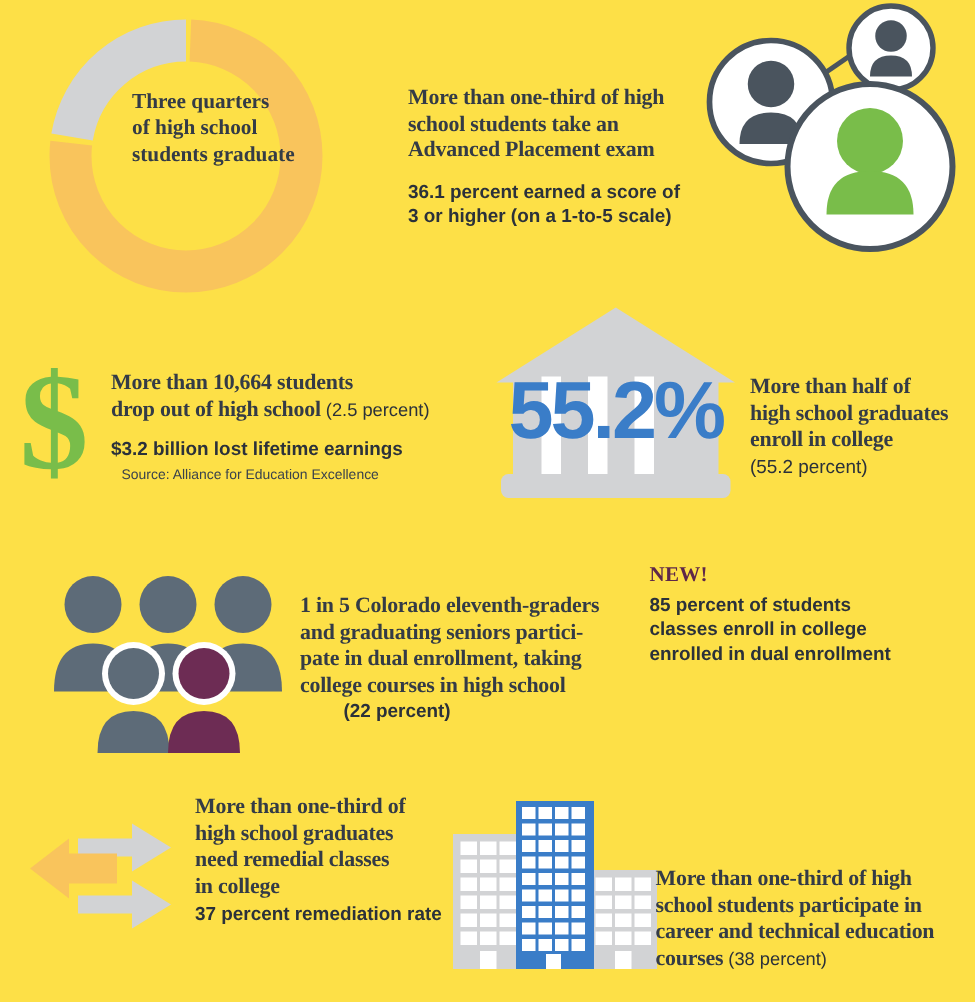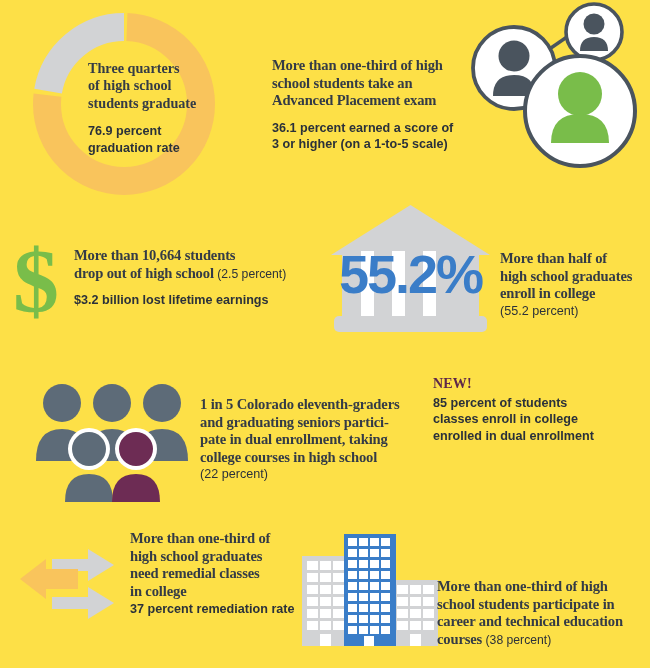--- a/index.html
+++ b/index.html
@@ -127,24 +127,20 @@
       <circle cx="100" cy="100" r="77" fill="none" stroke="#d2d3d5" stroke-width="28" stroke-dasharray="108.7 375.2" stroke-dashoffset="-375.2" transform="rotate(-90 100 100)"></circle>
     </svg>
   </div>
 
   <div class="abs" id="donut-text">
     <div class="donut-head">
       <div>Three quarters</div>
       <div>of high school</div>
       <div>students graduate</div>
     </div>
-    <div class="sub donut-sub">
-      <div>76.9 percent</div>
-      <div>graduation rate</div>
-    </div>
   </div>
 
   <div class="abs" id="ap-text">
     <div class="head">
       <div>More than one-third of high</div>
       <div>school students take an</div>
       <div>Advanced Placement exam</div>
     </div>
     <div class="sub">
       <div>36.1 percent earned a score of</div>
@@ -185,20 +181,21 @@
   </div>
 
   <div class="abs" id="dropout-text">
     <div class="head">
       <div>More than 10,664 students</div>
       <div>
         <span>drop out of high school</span><span class="inline-note" style="font-weight:500;"> (2.5 percent)</span>
       </div>
     </div>
     <div class="sub">$3.2 billion lost lifetime earnings</div>
+    <div class="src-note">Source: Alliance for Education Excellence</div>
   </div>
 
   <div class="abs" id="bank-icon">
     <svg width="165" height="132" viewBox="0 0 165 132">
 
       <path d="M82.5 2 L162 52 L3 52 Z" fill="#d2d3d5"></path>
 
       <rect x="14" y="48" width="137" height="66" fill="#d2d3d5"></rect>
 
       <rect x="33" y="48" width="13" height="66" fill="#ffffff"></rect>
@@ -242,21 +239,21 @@
     </svg>
   </div>
 
   <div class="abs" id="dual-text">
     <div class="head">
       <div>1 in 5 Colorado eleventh-graders</div>
       <div>and graduating seniors partici-</div>
       <div>pate in dual enrollment, taking</div>
       <div>college courses in high school</div>
     </div>
-    <div class="sub" style="font-weight:400;">(22 percent)</div>
+    <div class="sub" style="font-weight:700;margin-left:29px;">(22 percent)</div>
   </div>
 
   <div class="abs" id="new-block">
     <div class="newflag">NEW!</div>
     <div class="sub">
       <div>85 percent of students</div>
       <div>classes enroll in college</div>
       <div>enrolled in dual enrollment</div>
     </div>
   </div>

